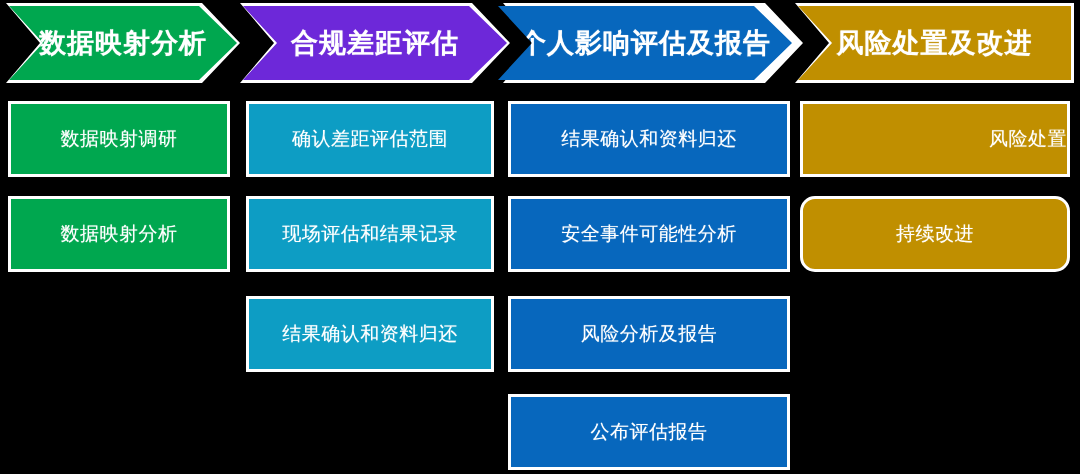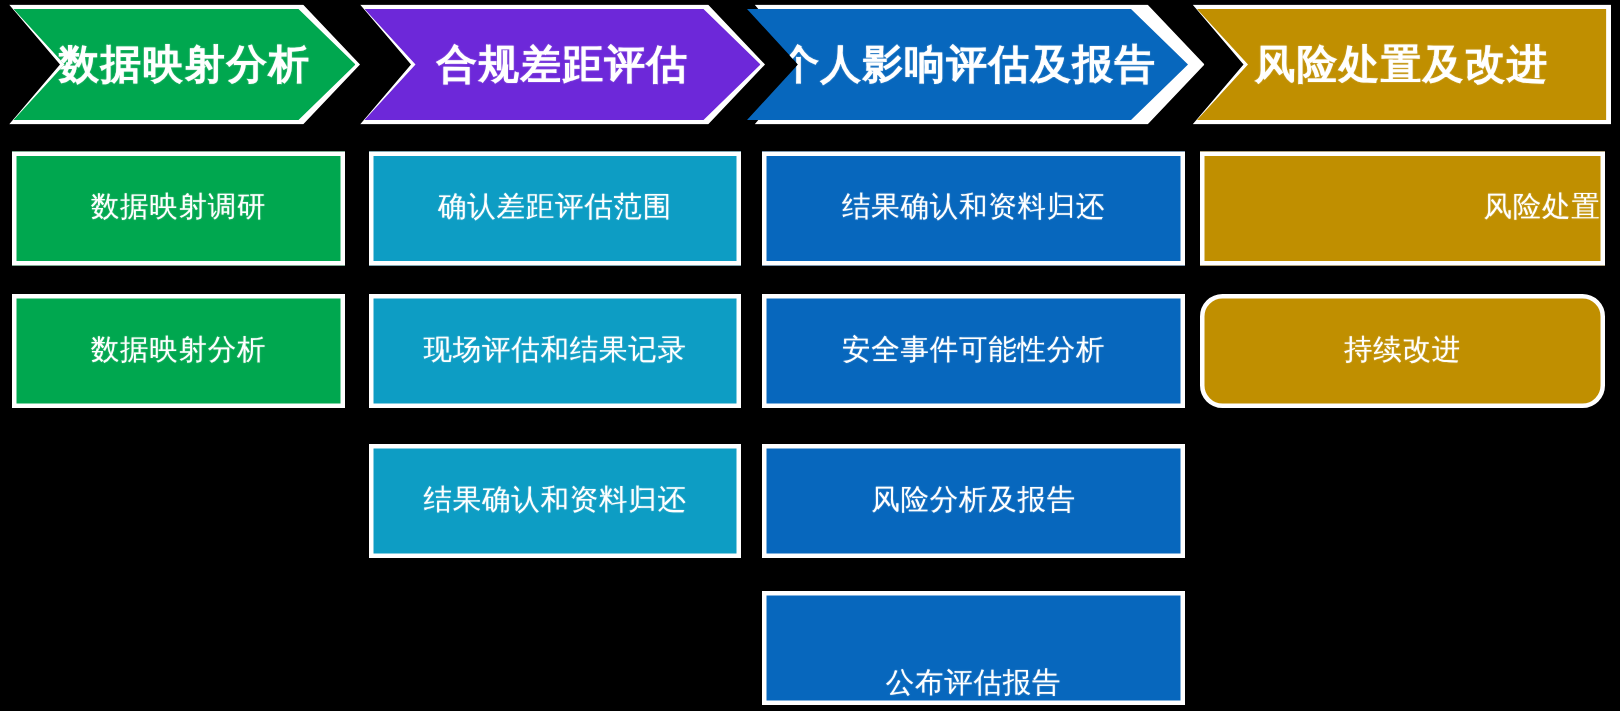--- a/index.html
+++ b/index.html
@@ -114,21 +114,21 @@
 
   <div class="step-box" style="left:508px; top:101px; width:282px; height:76px; background:#0767BD;">
     <span>结果确认和资料归还</span>
   </div>
   <div class="step-box" style="left:508px; top:196px; width:282px; height:76px; background:#0767BD;">
     <span>安全事件可能性分析</span>
   </div>
   <div class="step-box" style="left:508px; top:296px; width:282px; height:76px; background:#0767BD;">
     <span>风险分析及报告</span>
   </div>
-  <div class="step-box" style="left:508px; top:394px; width:282px; height:76px; background:#0767BD;align-items:flex-end;">
+  <div class="step-box" style="left:508px; top:394px; width:282px; height:76px; background:#0767BD;">
     <span>公布评估报告</span>
   </div>
 
   <div class="chevron-rim chev-shape-last" style="left:795px; width:279px;"></div>
   <div class="chevron chev-shape-last" style="left:798px; width:273px; background:#C08F00;">
     <span>风险处置及改进</span>
   </div>
 
   <div class="step-box" style="left:800px; top:101px; width:270px; height:76px; background:#C08F00;justify-content:flex-end;">
     <span>风险处置</span>

